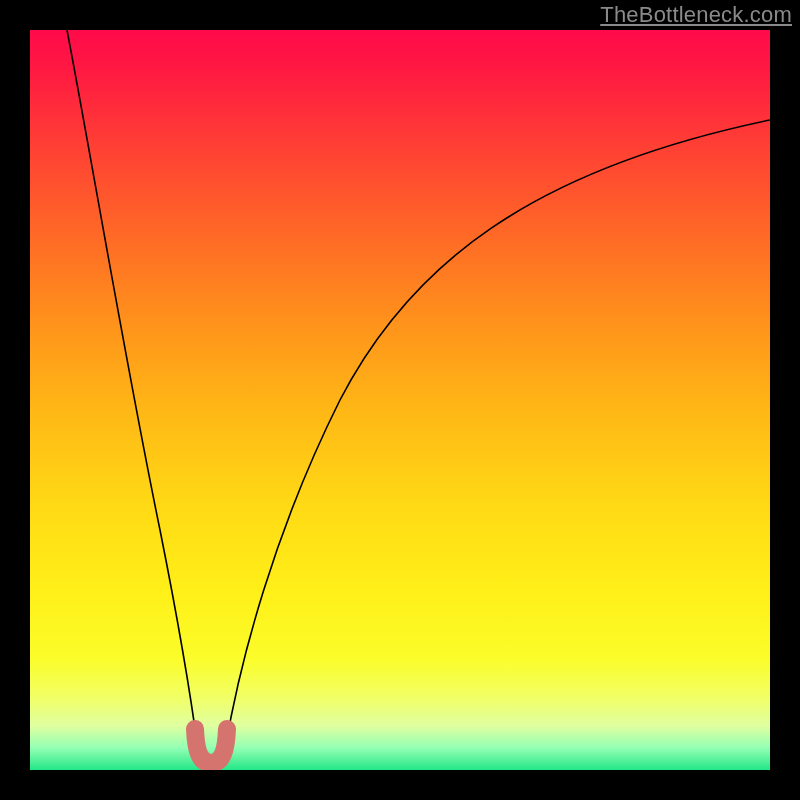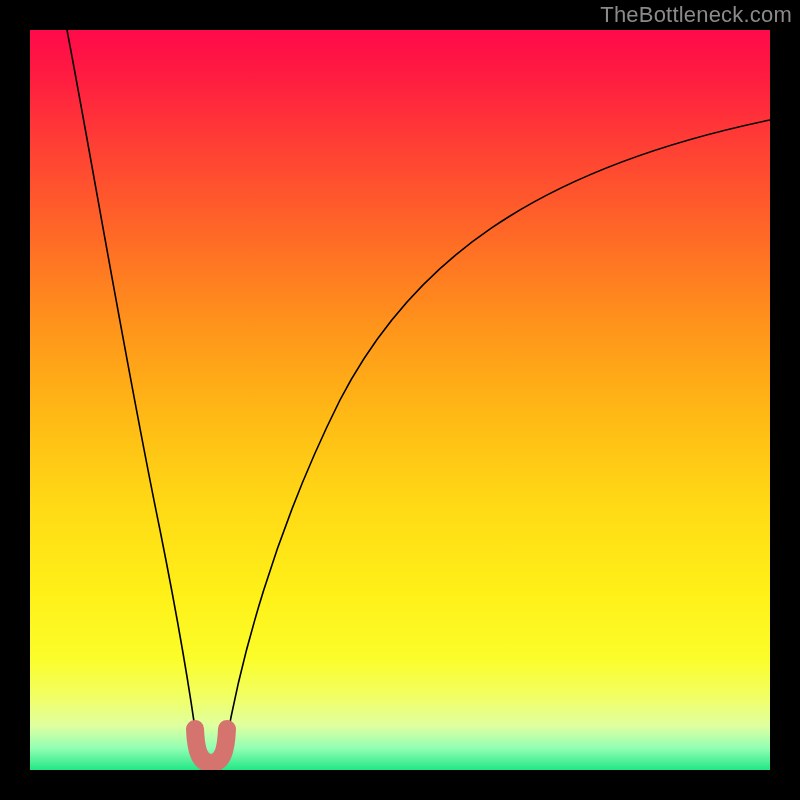--- a/index.html
+++ b/index.html
@@ -58,20 +58,21 @@
   }
   .watermark {
     position: absolute;
     top: 2px;
     right: 8px;
     color: #8a8a8a;
     font-family: Arial, Helvetica, sans-serif;
     font-size: 22px;
     letter-spacing: 0.2px;
     user-select: none;
+    text-decoration: underline;
   }
 </style>
 </head>
 <body>
 
 <div class="frame">
   <div class="plot">
     <div class="gradient"></div>
     <svg class="overlay-curves" viewBox="0 0 740 740" preserveAspectRatio="none">
       <path fill="none" stroke="#000" stroke-width="1.6" d="M 37 0

